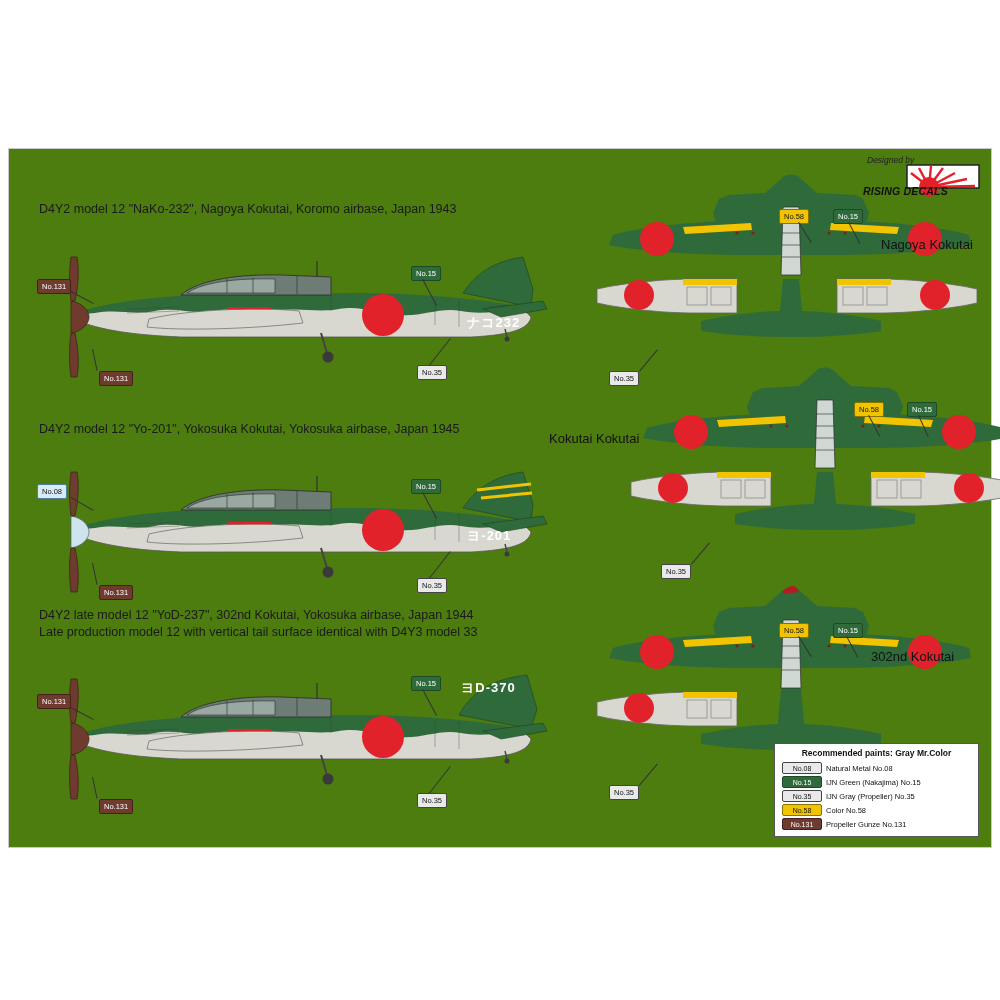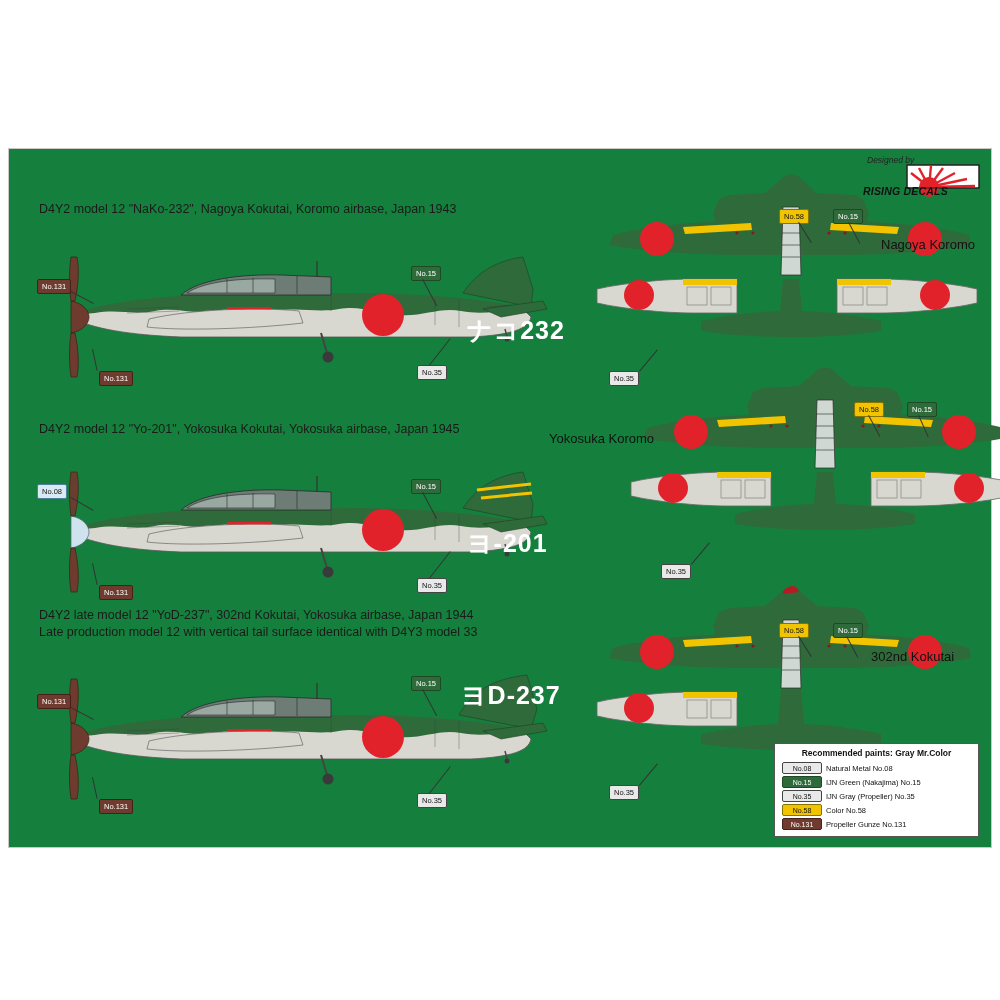--- a/index.html
+++ b/index.html
@@ -3,21 +3,21 @@
 <meta charset="utf-8">
 <style>
   html,body{margin:0;padding:0;}
   body{
     width:1000px;height:1000px;background:#ffffff;
     font-family:"Liberation Sans", sans-serif;
     position:relative;overflow:hidden;
   }
   #sheet{
     position:absolute;left:8px;top:148px;width:984px;height:700px;
-    border:1px solid #c9c9c9;background:#15803d;box-sizing:border-box;
+    border:1px solid #c9c9c9;background:#4d7c0f;box-sizing:border-box;
   }
   .cap{
     position:absolute;font-size:12.5px;color:#1a1a1a;white-space:pre-line;line-height:1.35;
   }
   
   .chip{
     position:absolute;font-size:7.5px;line-height:1;padding:2.5px 4px 2.5px 4px;
     border:1px solid #444;border-radius:2px;background:#e9e9e9;color:#111;
     font-family:"Liberation Sans", sans-serif;white-space:nowrap;
   }
@@ -36,21 +36,21 @@
   #legend td{font-size:7.5px;color:#111;padding:1px 2px;vertical-align:middle;}
   #legend td.sw{width:40px;}
   #legend .pill{
     display:block;text-align:center;border:1px solid #444;border-radius:2px;font-size:7px;padding:1.5px 0;
   }
   
   #logo{position:absolute;right:10px;top:6px;width:120px;height:52px;}
   #logo .txt1{position:absolute;left:6px;top:0;font-size:8.5px;font-style:italic;color:#222;}
   #logo .txt2{position:absolute;left:2px;top:30px;font-size:10.5px;font-weight:bold;font-style:italic;color:#111;letter-spacing:0.2px;}
   .tailtext{
-    position:absolute;color:#ffffff;font-weight:bold;font-size:25px;
+    position:absolute;color:#ffffff;font-weight:bold;font-size:13px;
     font-family:"Liberation Sans", sans-serif;letter-spacing:1px;
   }
   .sectitle{position:absolute;font-size:13px;color:#111;}
   svg{display:block;}
 </style>
 </head>
 <body>
 
 <div id="sheet">
 
@@ -217,21 +217,21 @@
       <line x1="428" y1="50" x2="428" y2="78"></line>
     </g>
     <rect x="196" y="58" width="44" height="2.4" fill="#e2222a"></rect>
     <path d="M290,84 L296,104" stroke="#444" stroke-width="2"></path>
     <circle cx="297" cy="108" r="5.5" fill="#3a3a3a"></circle>
     <path d="M474,80 L476,88" stroke="#444" stroke-width="1.4"></path>
     <circle cx="476" cy="90" r="2.5" fill="#3a3a3a"></circle>
     <line x1="286" y1="28" x2="286" y2="12" stroke="#333" stroke-width="1.2"></line>
   </svg>
 
-  <div class="tailtext" style="left:452px;top:530px;">ヨD-237</div>
+  <div class="tailtext" style="left:452px;top:530px;">ヨD-370</div>
 
   <div class="chip brown" style="left:28px;top:545px;">No.131</div>
   <div class="lead" style="left:62px;top:558px;width:26px;transform:rotate(28deg);"></div>
   <div class="chip brown" style="left:90px;top:650px;">No.131</div>
   <div class="lead" style="left:84px;top:628px;width:22px;transform:rotate(78deg);"></div>
   <div class="chip green" style="left:402px;top:527px;">No.15</div>
   <div class="lead" style="left:414px;top:540px;width:30px;transform:rotate(62deg);"></div>
   <div class="chip" style="left:408px;top:644px;">No.35</div>
   <div class="lead" style="left:420px;top:644px;width:34px;transform:rotate(-52deg);"></div>
 
@@ -282,21 +282,21 @@
       <path d="M390,118 C364,112 322,108 294,108 L250,108 L250,142 L294,142 C322,142 364,138 390,132 Z" fill="#d8d8d0" stroke="#666" stroke-width="0.8"></path>
       <path d="M304,108 L250,108 L250,114 L304,114 Z" fill="#f2c400"></path>
       <circle cx="348" cy="124" r="15" fill="#e2222a"></circle>
       <g stroke="#777" stroke-width="0.6" fill="none">
         <rect x="256" y="116" width="20" height="18"></rect>
         <rect x="280" y="116" width="20" height="18"></rect>
       </g>
     </g>
   </svg>
 
-  <div class="sectitle" style="left:872px;top:88px;">Nagoya Koromo</div>
+  <div class="sectitle" style="left:872px;top:88px;">Nagoya Kokutai</div>
   <div class="chip yellow" style="left:770px;top:60px;">No.58</div>
   <div class="lead" style="left:790px;top:73px;width:24px;transform:rotate(58deg);"></div>
   <div class="chip green" style="left:824px;top:60px;">No.15</div>
   <div class="lead" style="left:840px;top:73px;width:24px;transform:rotate(62deg);"></div>
   <div class="chip" style="left:600px;top:222px;">No.35</div>
   <div class="lead" style="left:630px;top:222px;width:28px;transform:rotate(-50deg);"></div>
 
   <svg width="400" height="200" viewBox="0 0 400 200" style="position:absolute;left:612px;top:215px;">
     <g>
       <path d="M140,68 L268,68 L278,56 L282,42 L276,28 L268,24 L230,22 L214,8 C210,2 198,2 194,8 L178,22 L142,24 L132,28 L126,42 L130,56 Z" fill="#2f6b3a"></path>
@@ -334,21 +334,21 @@
       <path d="M390,118 C364,112 322,108 294,108 L250,108 L250,142 L294,142 C322,142 364,138 390,132 Z" fill="#d8d8d0" stroke="#666" stroke-width="0.8"></path>
       <path d="M304,108 L250,108 L250,114 L304,114 Z" fill="#f2c400"></path>
       <circle cx="348" cy="124" r="15" fill="#e2222a"></circle>
       <g stroke="#777" stroke-width="0.6" fill="none">
         <rect x="256" y="116" width="20" height="18"></rect>
         <rect x="280" y="116" width="20" height="18"></rect>
       </g>
     </g>
   </svg>
 
-  <div class="sectitle" style="left:540px;top:282px;">Yokosuka Koromo</div>
+  <div class="sectitle" style="left:540px;top:282px;">Kokutai Kokutai</div>
   <div class="chip yellow" style="left:845px;top:253px;">No.58</div>
   <div class="lead" style="left:860px;top:266px;width:24px;transform:rotate(62deg);"></div>
   <div class="chip green" style="left:898px;top:253px;">No.15</div>
   <div class="lead" style="left:910px;top:266px;width:24px;transform:rotate(66deg);"></div>
   <div class="chip" style="left:652px;top:415px;">No.35</div>
   <div class="lead" style="left:682px;top:415px;width:28px;transform:rotate(-50deg);"></div>
 
   <svg width="400" height="200" viewBox="0 0 400 200" style="position:absolute;left:578px;top:435px;">
     <g>
       <path d="M140,68 L268,68 L278,56 L282,42 L276,28 L268,24 L230,22 L214,8 C210,2 198,2 194,8 L178,22 L142,24 L132,28 L126,42 L130,56 Z" fill="#2f6b3a"></path>

